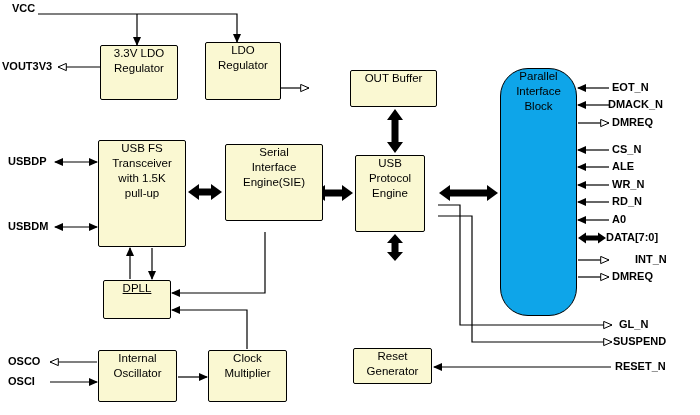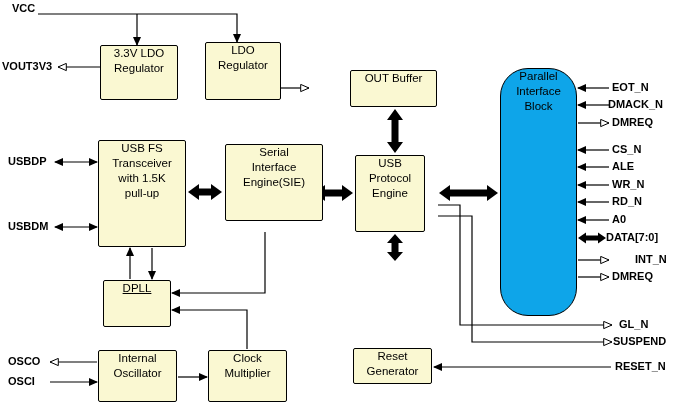--- a/index.html
+++ b/index.html
@@ -91,21 +91,21 @@
     <div class="block" style="left: 225px; top: 144px; width: 98px; height: 77px; background: rgb(250, 248, 210); border-color: rgb(0, 0, 0); color: rgb(0, 0, 0);">
       <div class="block-label-line">Serial</div>
       <div class="block-label-line">Interface</div>
       <div class="block-label-line">Engine(SIE)</div>
     </div>
     <div class="block" style="left: 355px; top: 155px; width: 70px; height: 77px; background: rgb(250, 248, 210); border-color: rgb(0, 0, 0); color: rgb(0, 0, 0);">
       <div class="block-label-line">USB</div>
       <div class="block-label-line">Protocol</div>
       <div class="block-label-line">Engine</div>
     </div>
-    <div class="block" style="left: 103px; top: 280px; width: 68px; height: 47px; background: rgb(250, 248, 210); border-color: rgb(0, 0, 0); color: rgb(0, 0, 0); text-decoration: underline;">
+    <div class="block" style="left: 103px; top: 280px; width: 68px; height: 39px; background: rgb(250, 248, 210); border-color: rgb(0, 0, 0); color: rgb(0, 0, 0); text-decoration: underline;">
       <div class="block-label-line">DPLL</div>
     </div>
     <div class="block" style="left: 208px; top: 350px; width: 79px; height: 52px; background: rgb(250, 248, 210); border-color: rgb(0, 0, 0); color: rgb(0, 0, 0);">
       <div class="block-label-line">Clock</div>
       <div class="block-label-line">Multiplier</div>
     </div>
     <div class="block" style="left: 98px; top: 350px; width: 79px; height: 52px; background: rgb(250, 248, 210); border-color: rgb(0, 0, 0); color: rgb(0, 0, 0);">
       <div class="block-label-line">Internal</div>
       <div class="block-label-line">Oscillator</div>
     </div>

